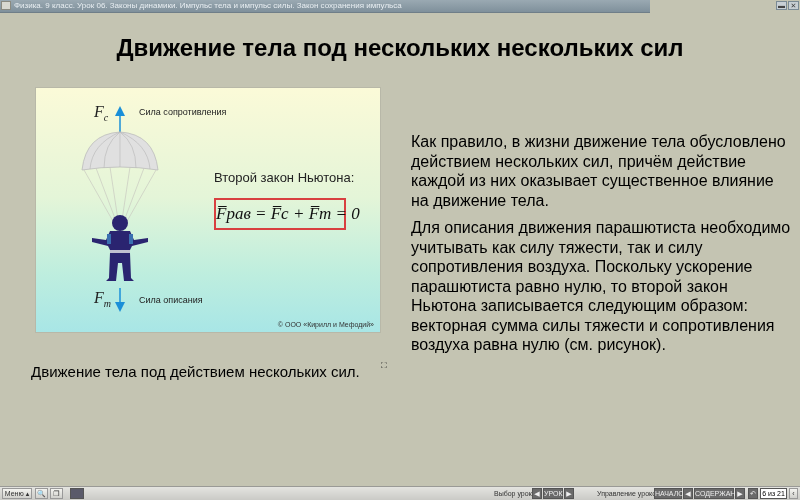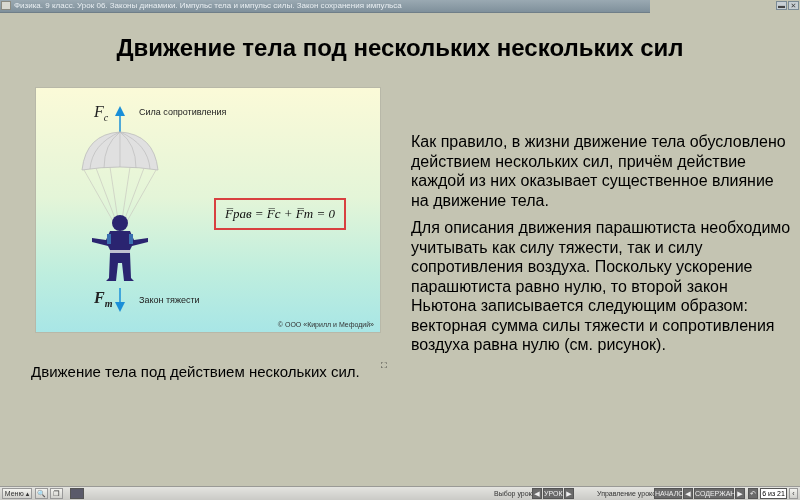--- a/index.html
+++ b/index.html
@@ -8,21 +8,21 @@
     .titlebar .app-icon { position:absolute; left:1px; top:1px; width:10px; height:9px; background:#d8d8d0; border:1px solid #8a8a80; box-sizing:border-box; }
     .titlebar .title { position:absolute; left:14px; top:0; font-size:8px; line-height:12px; color:#e8eef2; white-space:nowrap; }
     .titlebar .winbtn { position:absolute; top:1px; width:11px; height:9px; background:#c8cfd4; border:1px solid #7a8a94; box-sizing:border-box; font-size:7px; line-height:7px; text-align:center; color:#444; }
     .page-title { position:absolute; left:0; top:34px; width:800px; text-align:center; font-weight:bold; font-size:24px; color:#000; }
     .figure { position:absolute; left:35px; top:87px; width:346px; height:246px; background:linear-gradient(180deg,#fbfad8 0%,#e4f5d8 45%,#bfeede 75%,#a8e6e6 100%); border:1px solid #b8b8a8; box-sizing:border-box; overflow:hidden; }
     .figure svg { position:absolute; left:0; top:0; }
     .fig-label { position:absolute; font-size:9px; color:#222; white-space:nowrap;margin-left:6px; }
     .vec { position:absolute; font-family:"Liberation Serif", serif; font-style:italic; font-size:16px; color:#222; }
     .vec sub { font-size:10px; }
     .newton-label { position:absolute; left:178px; top:82px; font-size:13px; color:#222; }
-    .formula { position:absolute; left:178px; top:110px; width:132px; height:32px; border:2px solid #d84040; box-sizing:border-box; background:transparent; font-family:"Liberation Serif", serif; font-style:italic; font-size:13px; line-height:28px; text-align:center; color:#111; white-space:nowrap; }
+    .formula { position:absolute; left:178px; top:110px; width:132px; height:32px; border:2px solid #d84040; box-sizing:border-box; background:transparent; font-family:"Liberation Serif", serif; font-style:italic; font-size:17px; line-height:28px; text-align:center; color:#111; white-space:nowrap; }
     .copyright { position:absolute; right:6px; bottom:4px; font-size:7px; color:#333; }
     .caption { position:absolute; left:31px; top:363px; font-size:15px; color:#000; white-space:nowrap; }
     .caption-icon { position:absolute; left:381px; top:362px; width:8px; height:8px; font-size:8px; line-height:8px; color:#222; }
     .body-text { position:absolute; left:411px; top:88px; width:380px; font-size:16px; line-height:19.5px; color:#000;margin-top:44px; }
     .body-text p { margin:0 0 8px 0; }
     .bottombar { position:absolute; left:0; top:486px; width:800px; height:14px; background:linear-gradient(#e4e4e0,#c8c8c4); border-top:1px solid #9a9a96; }
     .bb-btn { position:absolute; top:1px; height:11px; background:linear-gradient(#f4f4f0,#d0d0cc); border:1px solid #999; box-sizing:border-box; font-size:7px; line-height:9px; text-align:center; color:#333; }
     .bb-dark { position:absolute; top:1px; height:11px; background:#6a6a6a; border:1px solid #555; box-sizing:border-box; font-size:7px; line-height:9px; text-align:center; color:#eee; }
     .bb-label { position:absolute; top:1px; font-size:7px; line-height:11px; color:#333; white-space:nowrap; }
     .bb-page { position:absolute; top:1px; height:11px; background:#fff; border:1px solid #555; box-sizing:border-box; font-size:7px; line-height:9px; text-align:center; color:#000; }
@@ -68,22 +68,23 @@
       <rect x="93" y="146" width="4" height="10" fill="#3a6fb0"></rect>
       <rect x="74" y="162" width="20" height="3" fill="#c0c0d0"></rect>
       <path d="M74,165 L94,165 L95,190 L98,193 L88,193 L86,175 L82,175 L80,193 L70,193 L73,190 Z"></path>
     </g>
 
     <line x1="84" y1="200" x2="84" y2="214" stroke="#1a8fd8" stroke-width="1.5"></line>
     <polygon points="84,224 79,214 89,214" fill="#1a8fd8"></polygon>
   </svg>
   <div class="vec" style="left:58px; top:15px;"><span>F</span><sub>c</sub></div>
   <div class="fig-label" style="left:97px; top:19px;">Сила сопротивления</div>
-  <div class="vec" style="left:58px; top:201px;font-weight:bold;"><span>F</span><sub>т</sub></div>
-  <div class="fig-label" style="left:97px; top:207px;">Закон тяжести</div>
+  <div class="vec" style="left:58px; top:201px;"><span>F</span><sub>т</sub></div>
+  <div class="fig-label" style="left:97px; top:207px;">Сила описания</div>
+  <div class="newton-label">Второй закон Ньютона:</div>
   <div class="formula">F̅рав = F̅c + F̅т = 0</div>
   <div class="copyright">© ООО «Кирилл и Мефодий»</div>
 </div>
 
 <div class="caption">Движение тела под действием нескольких сил.</div>
 <div class="caption-icon">⛶</div>
 
 <div class="body-text">
   <p>Как правило, в жизни движение тела обусловлено действием нескольких сил, причём действие каждой из них оказывает существенное влияние на движение тела.</p>
   <p>Для описания движения парашютиста необходимо учитывать как силу тяжести, так и силу сопротивления воздуха. Поскольку ускорение парашютиста равно нулю, то второй закон Ньютона записывается следующим образом: векторная сумма силы тяжести и сопротивления воздуха равна нулю (см. рисунок).</p>

